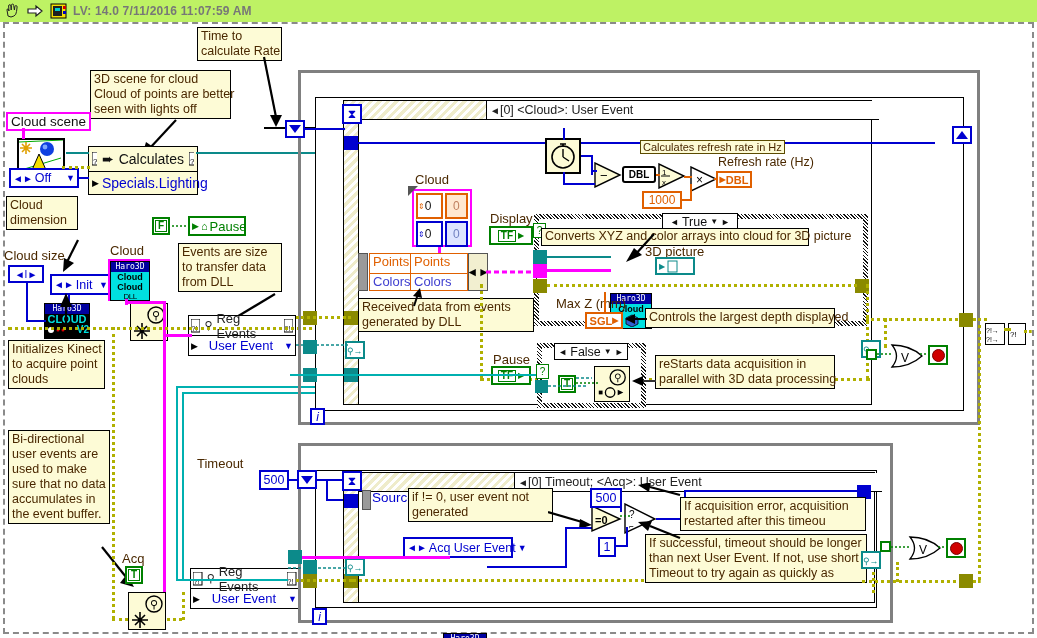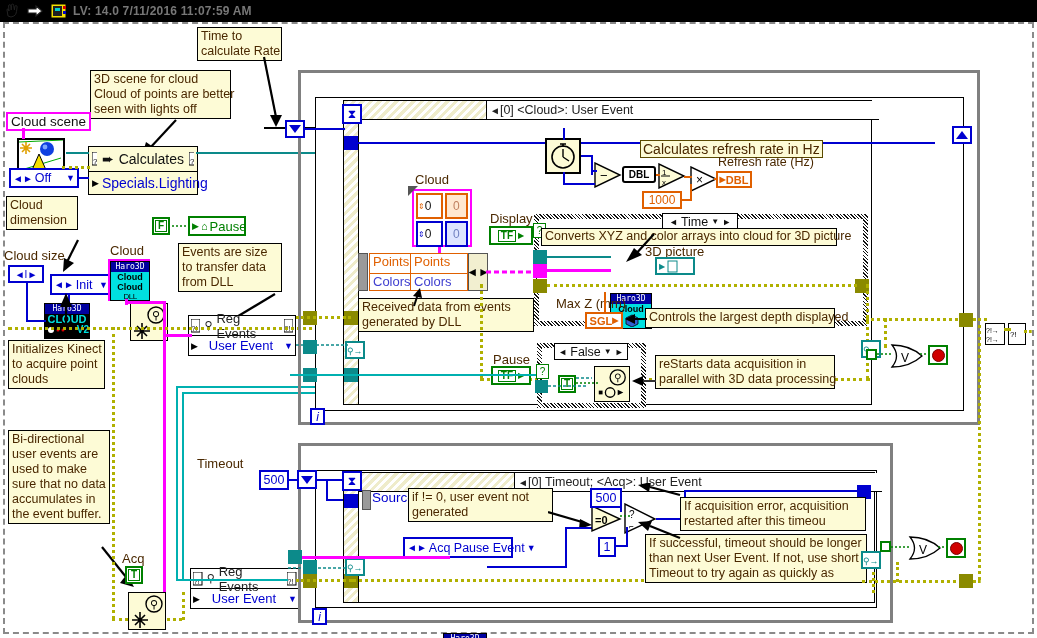--- a/index.html
+++ b/index.html
@@ -1,35 +1,35 @@
 <!DOCTYPE html>
 <html><head>
 <meta charset="utf-8">
 <style>
   html,body{margin:0;padding:0;background:#fff;}
   body{width:1037px;height:638px;position:relative;overflow:hidden;
        font-family:"Liberation Sans",sans-serif;}
   .abs{position:absolute;box-sizing:border-box;}
 
   
-  #titlebar{left:0;top:0;width:1037px;height:22px;background:#000000;
+  #titlebar{left:0;top:0;width:1037px;height:22px;background:#bef264;
             display:flex;align-items:center;gap:6px;padding-left:4px;}
   #titlebar .tb-text{color:#777;font-size:12px;font-weight:bold;letter-spacing:.2px;}
   .tb-ico{width:17px;height:16px;display:inline-block;position:relative;}
 
   
   #diagram{left:3px;top:22px;width:1031px;height:612px;
            border:2px dashed #8a8a8a;background:#fff;}
 
   
   .comment{background:#fdfbd6;border:1px solid #000;color:#4a2800;
            font-size:12.5px;line-height:15px;padding:1px 3px;white-space:pre;}
   .label-plain{font-size:13px;color:#4a2800;white-space:pre;}
   .lbl-box{background:#fdfbd6;border:1px solid #5b4a00;color:#4a2800;
-           font-size:14px;padding:0 2px;white-space:pre;}
+           font-size:11px;padding:0 2px;white-space:pre;}
 
   .wire{position:absolute;}
   .w-blue{background:#0000d0;}
   .w-teal{background:#0c8a8a;}
   .w-magenta{background:#ff00ff;}
   .w-orange{background:#e06000;}
   .w-cyan{background:#00b0b0;}
 
   .dash-yellow{border-top:3px dotted #b0b000;}
   .dash-yellowV{border-left:3px dotted #b0b000;}
@@ -494,27 +494,27 @@
   <span style="font-size:8px;color:#008000;margin-left:2px;">▶</span>
 </div>
 <svg class="abs" style="left:533px;top:232px;width:20px;height:6px;">
     <path d="M0 3 H20" stroke="#008000" stroke-width="1.4" stroke-dasharray="2,2"></path>
   </svg>
 
 <div class="abs" style="left:534px;top:214px;width:334px;height:112px;border:5px solid #000;background:#fff;
      border-image:repeating-linear-gradient(45deg,#111 0 1px,#fff 1px 2.5px) 5;"></div>
 <div class="abs case-sel" style="left:662px;top:213px;width:76px;">
   <span style="font-size:9px;">◄</span>
-  <span>Time</span>
+  <span>True</span>
   <span style="font-size:8px;">▼</span>
   <span style="font-size:9px;">►</span>
 </div>
 <div class="abs" style="left:533px;top:223px;width:13px;height:15px;border:1px solid #008000;background:#fff;color:#008000;font-size:10px;text-align:center;line-height:14px;">?</div>
 
-<div class="abs comment" style="left:541px;top:228px;width:296px;height:18px;padding-top:0;">Converts XYZ and color arrays into cloud for 3D picture</div>
+<div class="abs comment" style="left:541px;top:228px;width:268px;height:18px;padding-top:0;">Converts XYZ and color arrays into cloud for 3D picture</div>
 <div class="abs label-plain" style="left:645px;top:244px;">3D picture</div>
 
 <div class="abs haro" style="left:610px;top:257px;width:42px;height:36px;">
   <div class="hd">Haro3D</div>
   <div class="bd" style="font-size:9px;">Cloud</div>
   <div style="display:flex;align-items:center;gap:2px;padding-left:3px;">
     <span style="font-size:11px;color:#000;">➡</span>
     <svg width="14" height="13">
         <path d="M1 4 l6-3 l6 3 v6 l-6 3 l-6-3z" fill="#3060d0" stroke="#000" stroke-width=".8"></path>
       </svg>
@@ -676,21 +676,21 @@
 
 <div class="abs comment" style="left:408px;top:488px;width:145px;">if != 0, user event not
 generated</div>
 <svg class="abs" style="left:548px;top:508px;width:50px;height:22px;">
   <path d="M0 4 L34 14" stroke="#000" stroke-width="2.2"></path>
   <path d="M44 17 l-12 -6 l-1 10z" fill="#000"></path>
 </svg>
 
 <div class="abs term" style="left:403px;top:537px;width:110px;height:21px;">
   <span style="font-size:10px;">◄►</span>
-  <span>Acq Pause Event</span>
+  <span>Acq User Event</span>
   <span style="margin-left:auto;font-size:9px;">▼</span>
 </div>
 
 <div class="abs haro dark" style="left:443px;top:561px;width:44px;height:34px;">
   <div class="hd">Haro3D</div>
 
 </div>
 <div class="wire w-blue abs" style="left:487px;top:566px;width:80px;height:2px;"></div>
 <div class="wire w-blue abs" style="left:565px;top:527px;width:2px;height:41px;"></div>
 <div class="wire w-blue abs" style="left:565px;top:527px;width:28px;height:2px;"></div>

